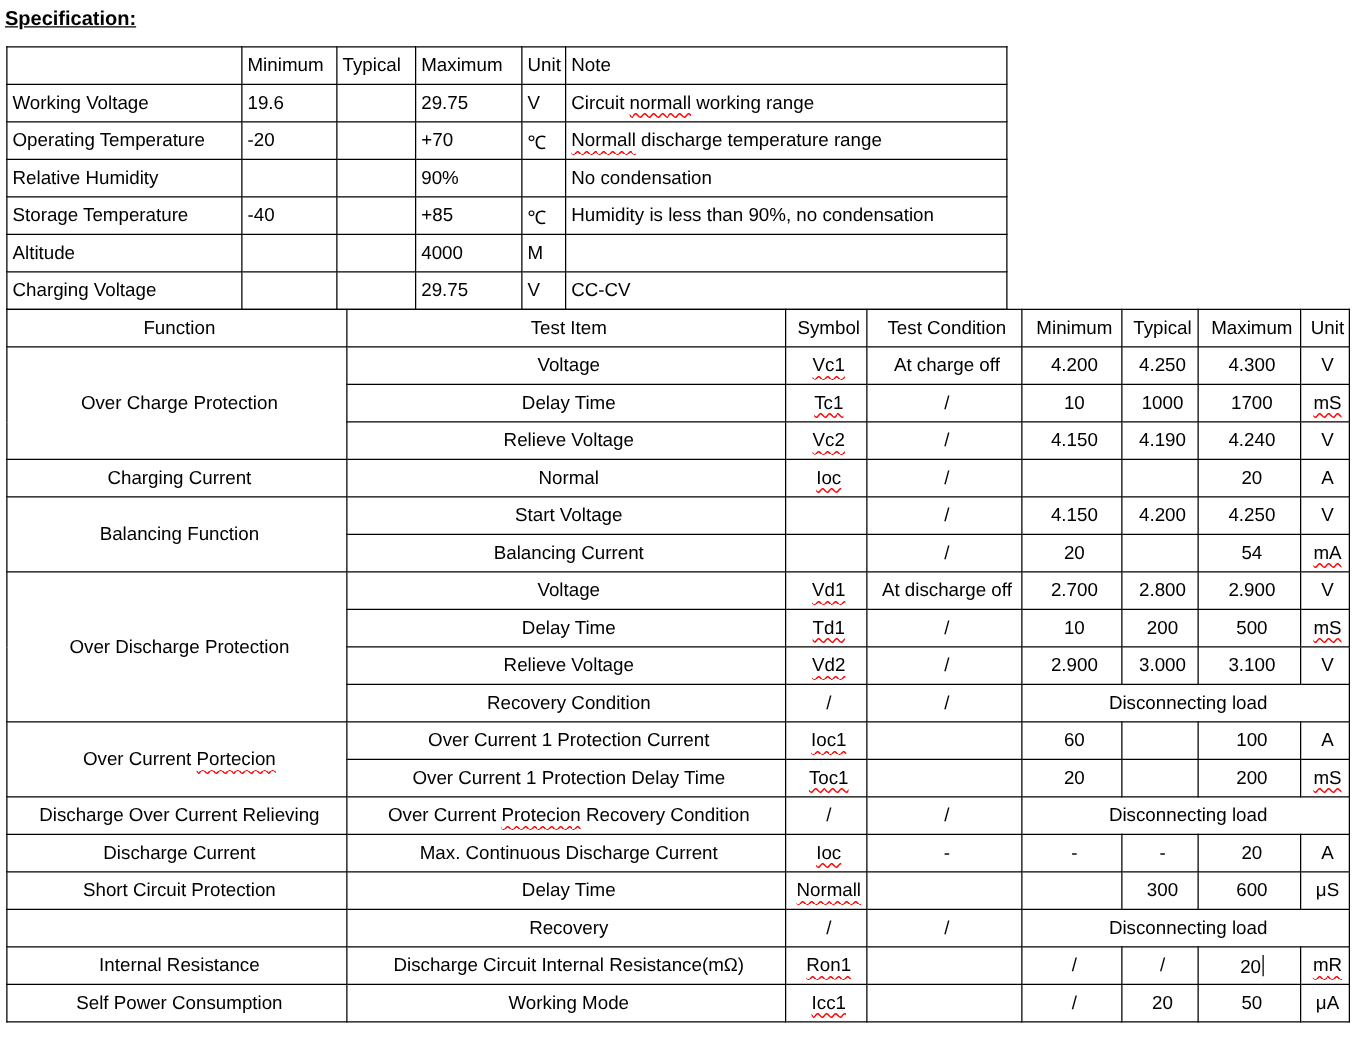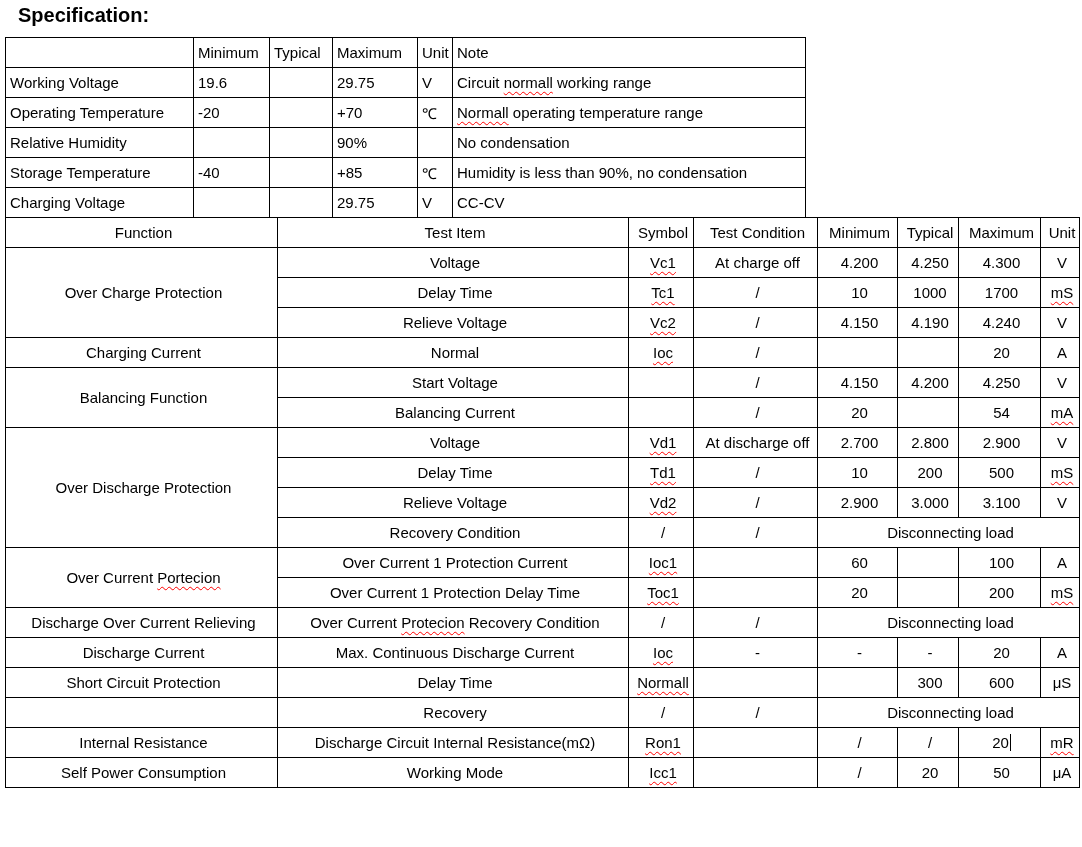--- a/index.html
+++ b/index.html
@@ -6,23 +6,24 @@
     margin: 0; padding: 0;
     width: 1082px; height: 847px;
     background: #ffffff;
     color: #000000;
     font-family: "Liberation Sans", sans-serif;
     font-size: 15px;
     overflow: hidden;
   }
   .title {
     font-weight: bold;
-    font-size: 20px;
-    margin: 6px 0 0 18px;
+    font-size: 16px;
+    margin: 6px 0 0 4px;
     line-height: 19px;
+    text-decoration: underline;
   }
   table {
     border-collapse: collapse;
     table-layout: fixed;
     margin-left: 5px;
   }
   #spec-table { margin-top: 12px; }
   #protection-table { margin-top: -1px; text-align: center; }
   td {
     border: 1px solid #000000;
@@ -77,37 +78,45 @@
         <td><span>29.75</span></td>
         <td><span>V</span></td>
         <td><span>Circuit </span><span class="sp">normall</span><span> working range</span></td>
       </tr>
       <tr>
         <td><span>Operating Temperature</span></td>
         <td><span>-20</span></td>
         <td><span></span></td>
         <td><span>+70</span></td>
         <td><span>℃</span></td>
-        <td><span class="sp">Normall</span><span> operating temperature range</span></td>
+        <td><span class="sp">Normall</span><span> discharge temperature range</span></td>
       </tr>
       <tr>
         <td><span>Relative Humidity</span></td>
         <td><span></span></td>
         <td><span></span></td>
         <td><span>90%</span></td>
         <td><span></span></td>
         <td><span>No condensation</span></td>
       </tr>
       <tr>
         <td><span>Storage Temperature</span></td>
         <td><span>-40</span></td>
         <td><span></span></td>
         <td><span>+85</span></td>
         <td><span>℃</span></td>
         <td><span>Humidity is less than 90%, no condensation</span></td>
+      </tr>
+      <tr>
+        <td><span>Altitude</span></td>
+        <td><span></span></td>
+        <td><span></span></td>
+        <td><span>4000</span></td>
+        <td><span>M</span></td>
+        <td><span></span></td>
       </tr>
       <tr>
         <td><span>Charging Voltage</span></td>
         <td><span></span></td>
         <td><span></span></td>
         <td><span>29.75</span></td>
         <td><span>V</span></td>
         <td><span>CC-CV</span></td>
       </tr>
     </tbody>

